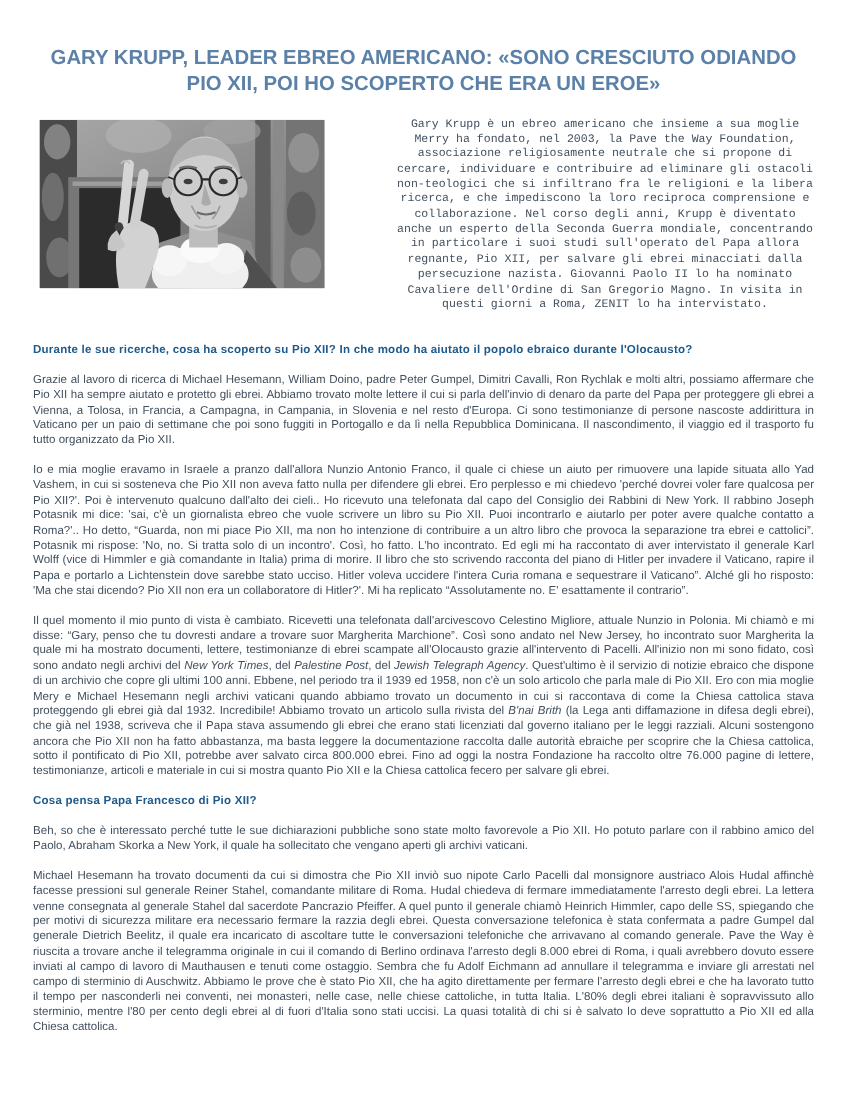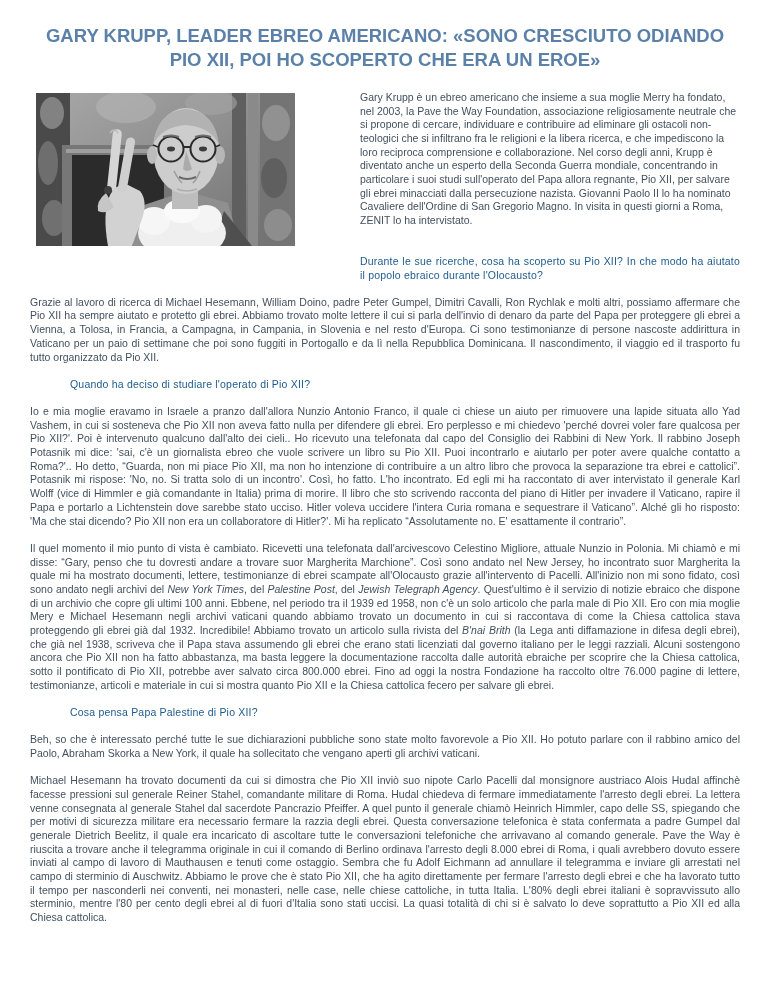--- a/index.html
+++ b/index.html
@@ -25,40 +25,39 @@
     margin:0 auto;
     background:var(--page-bg);
     padding:24px 28px 30px 30px;
   }
   h1.title{
     font-size:18.5px;
     line-height:1.32;
     font-weight:bold;
     color:var(--title-blue);
     text-align:center;
-    margin:0 0 18px 0;
+    margin:16px 0 18px 0;
     padding:0 6px;
   }
   .article{overflow:visible;}
   .photo{
     float:left;
     width:259px;
     height:153px;
     margin:2px 65px 44px 6px;
     background:#888;
     overflow:hidden;
   }
   .photo svg{display:block;width:100%;height:100%;}
   .article p{margin:0 0 13.5px 0;text-align:justify;}
-  .article p.intro{text-align:left;margin-bottom:27px;}
+  .article p.intro{text-align:center;margin-bottom:27px;font-family:Liberation Mono, monospace;}
   .article p.q{
     color:var(--heading-blue);
-    font-weight:normal;
+    font-weight:bold;
     letter-spacing:0.2px;
-    margin-left:40px;
   }
 </style>
 </head>
 <body>
 
 <div class="page">
 
   <h1 class="title">GARY KRUPP, LEADER EBREO AMERICANO: «SONO CRESCIUTO ODIANDO PIO XII, POI HO SCOPERTO CHE ERA UN EROE»</h1>
 
   <div class="article">
@@ -132,24 +131,23 @@
         <circle cx="72" cy="97" r="4" fill="#3f3f3f"></circle>
         <path d="M74 40 Q78 34 82 40" stroke="#bdbdbd" stroke-width="1.5" fill="none"></path>
       </svg>
     </div>
 
     <p class="intro">Gary Krupp è un ebreo americano che insieme a sua moglie Merry ha fondato, nel 2003, la Pave the Way Foundation, associazione religiosamente neutrale che si propone di cercare, individuare e contribuire ad eliminare gli ostacoli non-teologici che si infiltrano fra le religioni e la libera ricerca, e che impediscono la loro reciproca comprensione e collaborazione. Nel corso degli anni, Krupp è diventato anche un esperto della Seconda Guerra mondiale, concentrando in particolare i suoi studi sull'operato del Papa allora regnante, Pio XII, per salvare gli ebrei minacciati dalla persecuzione nazista. Giovanni Paolo II lo ha nominato Cavaliere dell'Ordine di San Gregorio Magno. In visita in questi giorni a Roma, ZENIT lo ha intervistato.</p>
 
     <p class="q">Durante le sue ricerche, cosa ha scoperto su Pio XII? In che modo ha aiutato il popolo ebraico durante l'Olocausto?</p>
     <p>Grazie al lavoro di ricerca di Michael Hesemann, William Doino, padre Peter Gumpel, Dimitri Cavalli, Ron Rychlak e molti altri, possiamo affermare che Pio XII ha sempre aiutato e protetto gli ebrei. Abbiamo trovato molte lettere il cui si parla dell'invio di denaro da parte del Papa per proteggere gli ebrei a Vienna, a Tolosa, in Francia, a Campagna, in Campania, in Slovenia e nel resto d'Europa. Ci sono testimonianze di persone nascoste addirittura in Vaticano per un paio di settimane che poi sono fuggiti in Portogallo e da lì nella Repubblica Dominicana. Il nascondimento, il viaggio ed il trasporto fu tutto organizzato da Pio XII.</p>
 
-    <p class="q">Quando ha deciso di studiare l'operato di Pio XII?</p>
     <p>Io e mia moglie eravamo in Israele a pranzo dall'allora Nunzio Antonio Franco, il quale ci chiese un aiuto per rimuovere una lapide situata allo Yad Vashem, in cui si sosteneva che Pio XII non aveva fatto nulla per difendere gli ebrei. Ero perplesso e mi chiedevo 'perché dovrei voler fare qualcosa per Pio XII?'. Poi è intervenuto qualcuno dall'alto dei cieli.. Ho ricevuto una telefonata dal capo del Consiglio dei Rabbini di New York. Il rabbino Joseph Potasnik mi dice: 'sai, c'è un giornalista ebreo che vuole scrivere un libro su Pio XII. Puoi incontrarlo e aiutarlo per poter avere qualche contatto a Roma?'.. Ho detto, “Guarda, non mi piace Pio XII, ma non ho intenzione di contribuire a un altro libro che provoca la separazione tra ebrei e cattolici”. Potasnik mi rispose: 'No, no. Si tratta solo di un incontro'. Così, ho fatto. L'ho incontrato. Ed egli mi ha raccontato di aver intervistato il generale Karl Wolff (vice di Himmler e già comandante in Italia) prima di morire. Il libro che sto scrivendo racconta del piano di Hitler per invadere il Vaticano, rapire il Papa e portarlo a Lichtenstein dove sarebbe stato ucciso. Hitler voleva uccidere l'intera Curia romana e sequestrare il Vaticano”. Alché gli ho risposto: 'Ma che stai dicendo? Pio XII non era un collaboratore di Hitler?'. Mi ha replicato “Assolutamente no. E' esattamente il contrario”.</p>
     <p><span>Il quel momento il mio punto di vista è cambiato. Ricevetti una telefonata dall'arcivescovo Celestino Migliore, attuale Nunzio in Polonia. Mi chiamò e mi disse: “Gary, penso che tu dovresti andare a trovare suor Margherita Marchione”. Così sono andato nel New Jersey, ho incontrato suor Margherita la quale mi ha mostrato documenti, lettere, testimonianze di ebrei scampate all'Olocausto grazie all'intervento di Pacelli. All'inizio non mi sono fidato, così sono andato negli archivi del </span><i>New York Times</i><span>, del </span><i>Palestine Post</i><span>, del </span><i>Jewish Telegraph Agency</i><span>. Quest'ultimo è il servizio di notizie ebraico che dispone di un archivio che copre gli ultimi 100 anni. Ebbene, nel periodo tra il 1939 ed 1958, non c'è un solo articolo che parla male di Pio XII. Ero con mia moglie Mery e Michael Hesemann negli archivi vaticani quando abbiamo trovato un documento in cui si raccontava di come la Chiesa cattolica stava proteggendo gli ebrei già dal 1932. Incredibile! Abbiamo trovato un articolo sulla rivista del </span><i>B'nai Brith</i><span> (la Lega anti diffamazione in difesa degli ebrei), che già nel 1938, scriveva che il Papa stava assumendo gli ebrei che erano stati licenziati dal governo italiano per le leggi razziali. Alcuni sostengono ancora che Pio XII non ha fatto abbastanza, ma basta leggere la documentazione raccolta dalle autorità ebraiche per scoprire che la Chiesa cattolica, sotto il pontificato di Pio XII, potrebbe aver salvato circa 800.000 ebrei. Fino ad oggi la nostra Fondazione ha raccolto oltre 76.000 pagine di lettere, testimonianze, articoli e materiale in cui si mostra quanto Pio XII e la Chiesa cattolica fecero per salvare gli ebrei.</span></p>
 
-    <p class="q">Cosa pensa Papa Palestine di Pio XII?</p>
+    <p class="q">Cosa pensa Papa Francesco di Pio XII?</p>
     <p>Beh, so che è interessato perché tutte le sue dichiarazioni pubbliche sono state molto favorevole a Pio XII. Ho potuto parlare con il rabbino amico del Paolo, Abraham Skorka a New York, il quale ha sollecitato che vengano aperti gli archivi vaticani.</p>
 
     <p>Michael Hesemann ha trovato documenti da cui si dimostra che Pio XII inviò suo nipote Carlo Pacelli dal monsignore austriaco Alois Hudal affinchè facesse pressioni sul generale Reiner Stahel, comandante militare di Roma. Hudal chiedeva di fermare immediatamente l'arresto degli ebrei. La lettera venne consegnata al generale Stahel dal sacerdote Pancrazio Pfeiffer. A quel punto il generale chiamò Heinrich Himmler, capo delle SS, spiegando che per motivi di sicurezza militare era necessario fermare la razzia degli ebrei. Questa conversazione telefonica è stata confermata a padre Gumpel dal generale Dietrich Beelitz, il quale era incaricato di ascoltare tutte le conversazioni telefoniche che arrivavano al comando generale. Pave the Way è riuscita a trovare anche il telegramma originale in cui il comando di Berlino ordinava l'arresto degli 8.000 ebrei di Roma, i quali avrebbero dovuto essere inviati al campo di lavoro di Mauthausen e tenuti come ostaggio. Sembra che fu Adolf Eichmann ad annullare il telegramma e inviare gli arrestati nel campo di sterminio di Auschwitz. Abbiamo le prove che è stato Pio XII, che ha agito direttamente per fermare l'arresto degli ebrei e che ha lavorato tutto il tempo per nasconderli nei conventi, nei monasteri, nelle case, nelle chiese cattoliche, in tutta Italia. L'80% degli ebrei italiani è sopravvissuto allo sterminio, mentre l'80 per cento degli ebrei al di fuori d'Italia sono stati uccisi. La quasi totalità di chi si è salvato lo deve soprattutto a Pio XII ed alla Chiesa cattolica.</p>
 
   </div>
 
 </div>
 
 </body></html>

